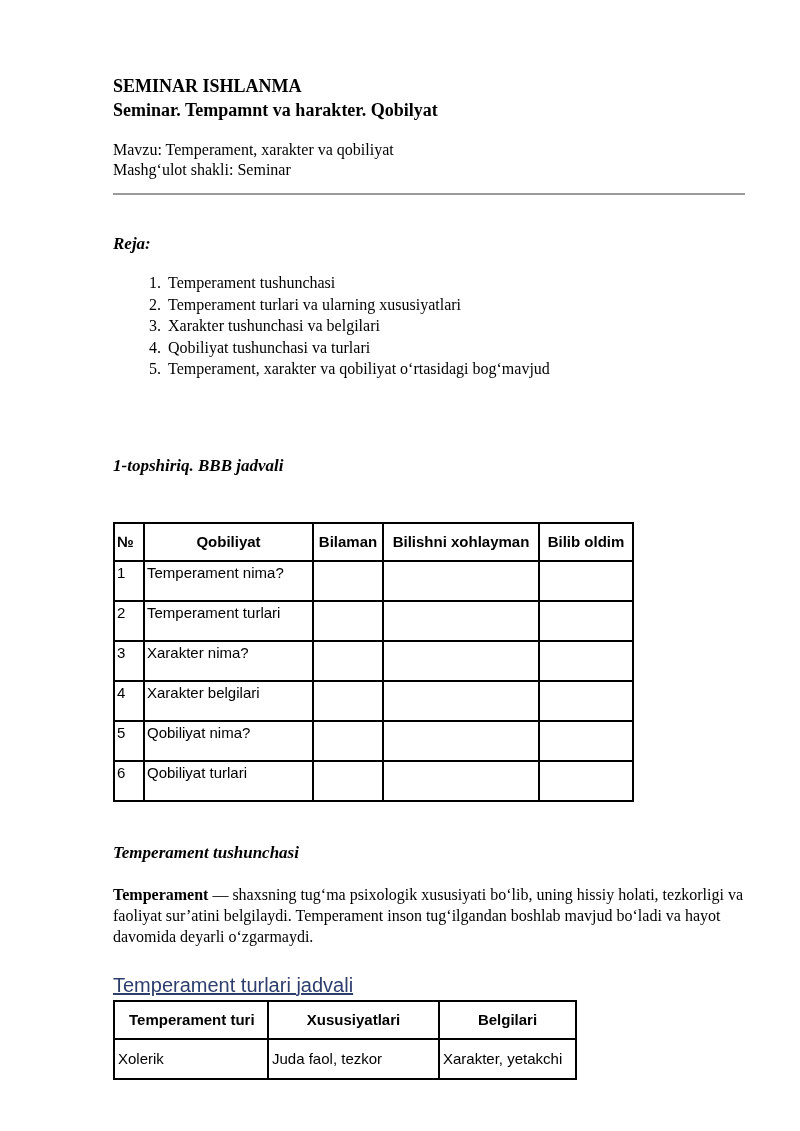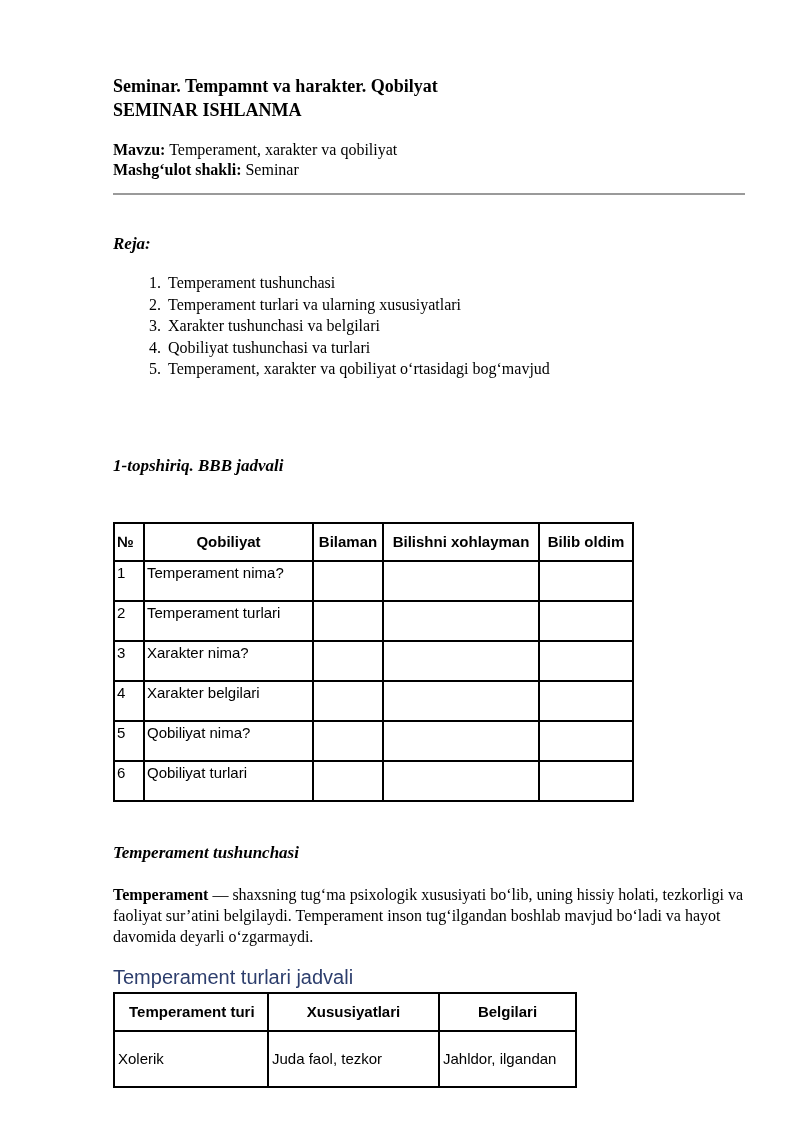--- a/index.html
+++ b/index.html
@@ -22,21 +22,21 @@
     font-weight:bold;
     line-height:24px;
   }
   
   .meta-block{margin-top:18px;}
   .meta-line{
     margin:0;
     font-size:16px;
     line-height:20px;
   }
-  .meta-line b{font-weight:bold;}
+  .meta-line b{font-weight:normal;}
   
   .doc-hr{
     margin:13px 0 0 0;
     border:none;
     height:2px;
     background:#9a9a9a;
   }
   
   .h-serif{
     margin:0;
@@ -79,40 +79,41 @@
   
   .body-par{
     margin:20px 0 0 0;
     font-size:16px;
     line-height:21px;
     width:632px;
   }
   .body-par b{font-weight:bold;}
   
   .h-blue{
-    margin:17px 0 0 0;
+    margin:25px 0 0 0;
     font-family:"Liberation Sans", sans-serif;
     font-weight:normal;
     font-size:20px;
     line-height:26px;
+    text-decoration:underline;
   }
   
   table.temp{margin-top:2px;width:462px;}
   table.temp tr.hdr{height:38px;}
-  table.temp tr.row{height:56px;}
+  table.temp tr.row{height:40px;}
   table.temp th.c-left{text-align:left;padding-left:14px;}
   table.temp td{vertical-align:middle;text-align:left;padding-left:3px;}
 </style>
 </head>
 <body>
 
 <div class="page">
 
+  <p class="doc-title">SEMINAR ISHLANMA</p>
   <p class="doc-title">Seminar. Tempamnt va harakter. Qobilyat</p>
-  <p class="doc-title">SEMINAR ISHLANMA</p>
 
   <div class="meta-block">
     <p class="meta-line"><b>Mavzu:</b> <span>Temperament, xarakter va qobiliyat</span></p>
     <p class="meta-line"><b>Mashg‘ulot shakli:</b> <span>Seminar</span></p>
   </div>
 
   <hr class="doc-hr" style="background: rgb(154, 154, 154);">
 
   <p class="h-serif h-reja">Reja:</p>
 
@@ -201,18 +202,18 @@
     </colgroup>
     <tbody>
         <tr class="hdr">
       <th class="c-left">Temperament turi</th>
       <th>Xususiyatlari</th>
       <th>Belgilari</th>
     </tr>
     <tr class="row">
       <td>Xolerik</td>
       <td>Juda faol, tezkor</td>
-      <td>Jahldor, ilgandan</td>
+      <td>Xarakter, yetakchi</td>
     </tr>
   </tbody>
     </table>
 
 </div>
 
 </body></html>

